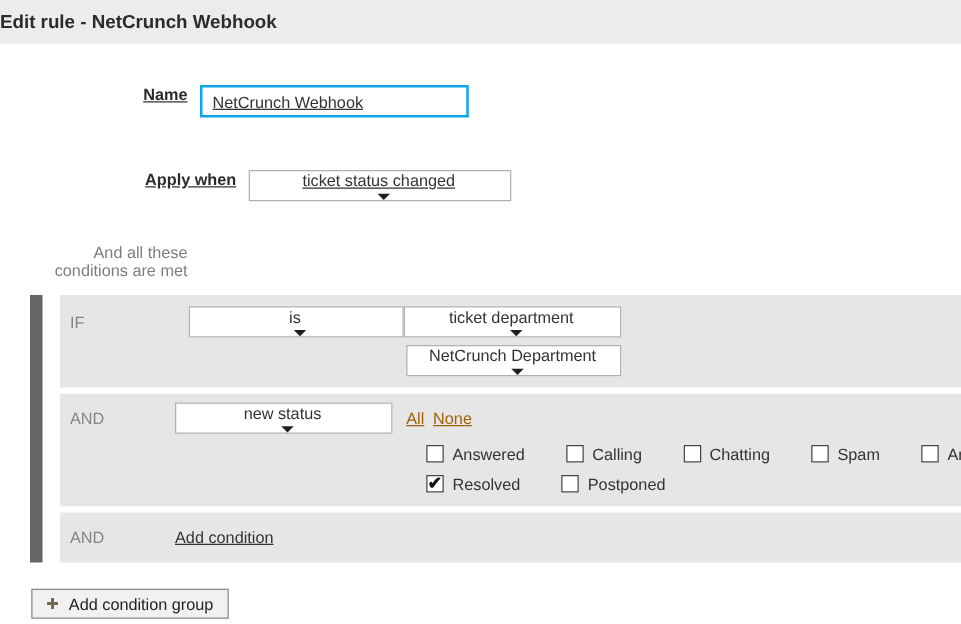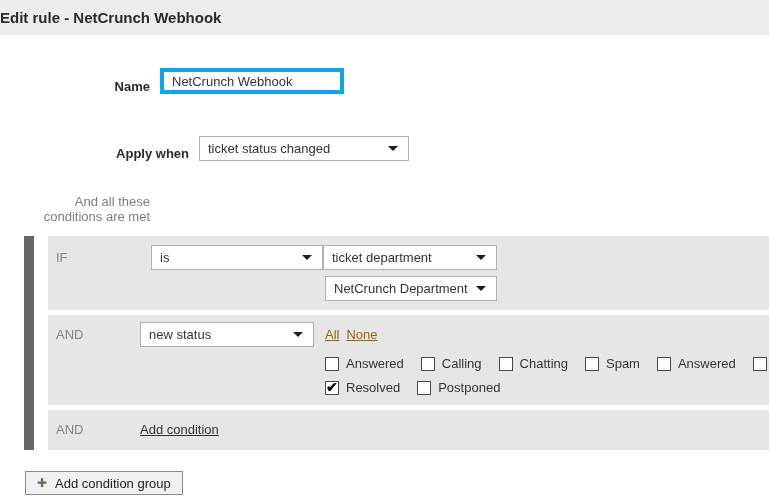--- a/index.html
+++ b/index.html
@@ -9,36 +9,36 @@
     background:#ffffff;
     font-family:"Liberation Sans", sans-serif;
     font-size:13px; color:#333;
     overflow:hidden;
   }
   .header {
     height:35px; background:#ececec;
     display:flex; align-items:center;
     font-size:15px; font-weight:bold; color:#2b2b2b;
   }
-  .form-row { display:flex; align-items:flex-end; }
+  .form-row { display:flex; align-items:flex-start;text-decoration:underline; }
   .label-col {
     width:160px; padding-right:10px; text-align:right;
     font-weight:bold; color:#2b2b2b; flex:0 0 auto;
   }
   .name-row { margin-top:33px; }
   .name-input {
-    width:184px; height:26px; border:4px solid #0ea5e9; background:#fff;
+    width:215px; height:26px; border:2px solid #0ea5e9; background:#fff;
     padding:0 8px; font-family:"Liberation Sans", sans-serif;
     font-size:13px; color:#333; outline:none;
   }
   .apply-row { margin-top:42px;padding-left:39px; }
   .select {
     background:#fff; border:1px solid #b0b0b0; height:25px;
     display:flex; align-items:center; justify-content:space-between;
-    padding:0 10px 0 8px; cursor:default; color:#333;
+    padding:0 10px 0 8px; cursor:default; color:#333;flex-direction:column;
   }
   .caret {
     width:0; height:0; flex:0 0 auto; margin-left:8px;
     border-left:5px solid transparent; border-right:5px solid transparent;
     border-top:5px solid #1f1f1f;
   }
   .sel-apply { width:210px; }
   .conditions-note {
     margin-top:33px; width:160px; padding-right:10px;
     text-align:right; color:#7d7d7d; line-height:15px;padding-left:32px;
@@ -53,21 +53,21 @@
   .sel-w1 { width:174px; flex:0 0 auto; }
   .sel-w2 { width:172px; margin-left:11px; flex:0 0 auto; }
   .spacer1 { width:84px; flex:0 0 auto; }
   .spacer2 { width:185px; flex:0 0 auto; }
   .mt6 { margin-top:6px; }
   .sec-and1 { padding-top:7px; padding-bottom:10px; }
   .links { display:flex; align-items:center; margin-left:11px; padding-top:5px; gap:7px; }
   .links a { color:#a16207; text-decoration:underline; cursor:pointer; }
   .cb-rows { margin-left:269px; }
   .cb-row { display:flex; align-items:center; margin-top:9px; }
-  .cb-item { display:flex; align-items:center; margin-right:17px; cursor:default; }
+  .cb-item { display:flex; margin-right:17px; cursor:default;margin-left:16px; }
   .cb {
     width:14px; height:14px; background:#fff; border:1px solid #474747;
     margin-right:7px; position:relative; flex:0 0 auto;
   }
   .cb.checked::after {
     content:"\2714"; position:absolute; left:0px; top:-3px;
     font-size:14px; color:#111; font-weight:bold;
   }
   .sec-and2 { padding-top:12px; padding-bottom:13px; }
   .add-cond { color:#333; text-decoration:underline; cursor:pointer; padding-top:5px; display:inline-block; }

